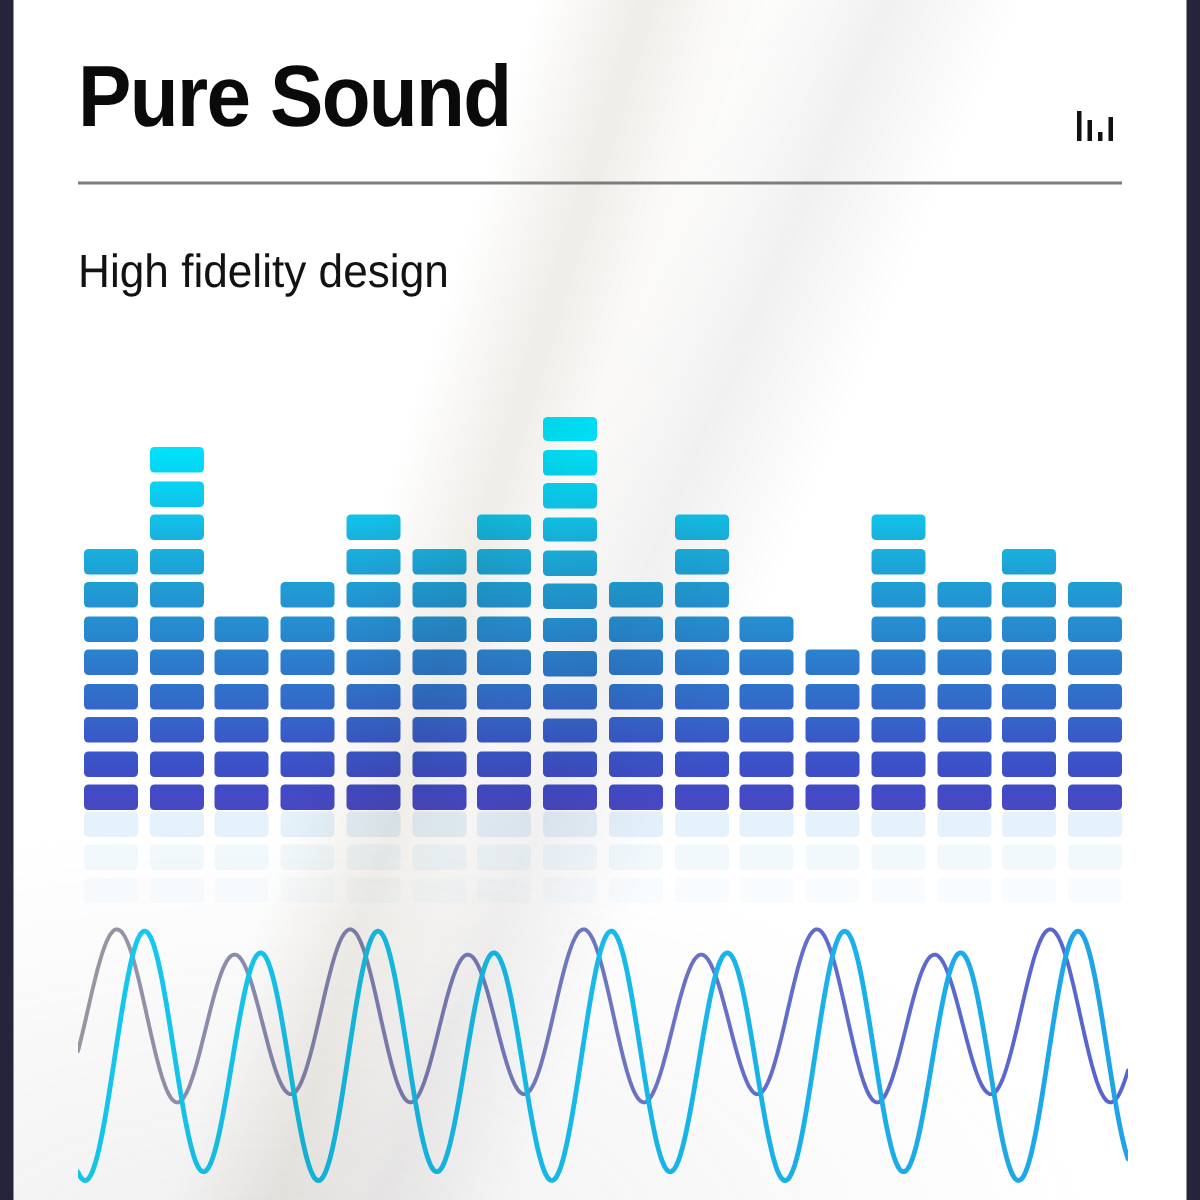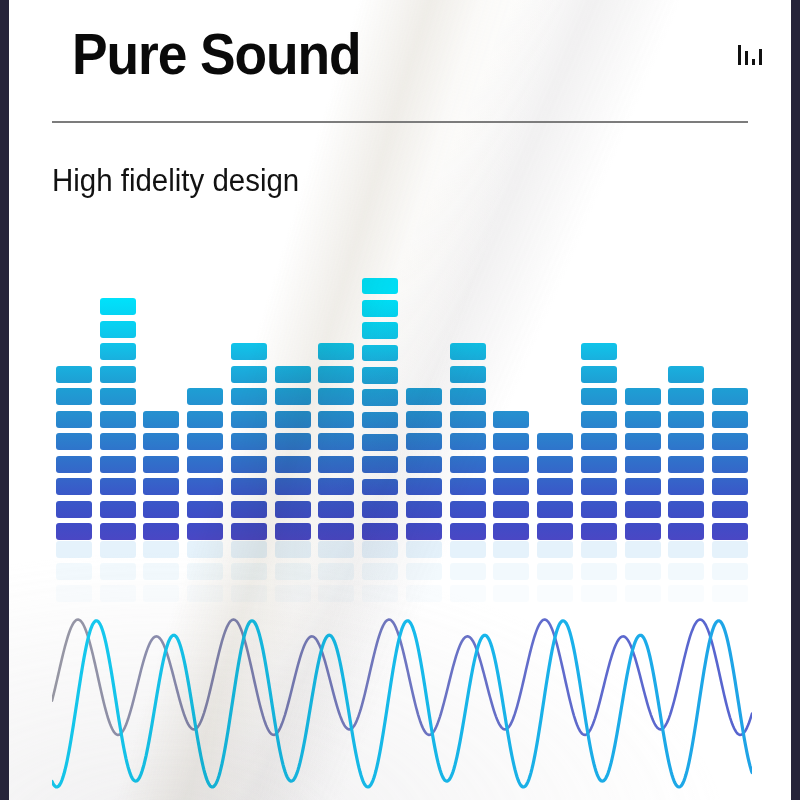--- a/index.html
+++ b/index.html
@@ -65,24 +65,23 @@
   }
 
   
   #header {
     position: absolute;
     left: 43px;
     top: 14px;
     width: 696px;
     height: 80px;
     display: flex;
-    align-items: center;
+    align-items: flex-end;
     justify-content: space-between;
     z-index: 10;
-    margin-left: 20px;
   }
   #page-title {
     font-family: "Liberation Sans Narrow", "Liberation Sans", sans-serif;
     font-size: 58px;
     font-weight: bold;
     letter-spacing: -1.2px;
     color: #0a0a0a;
     line-height: 1;
     transform: scaleX(0.92);
     transform-origin: left center;

